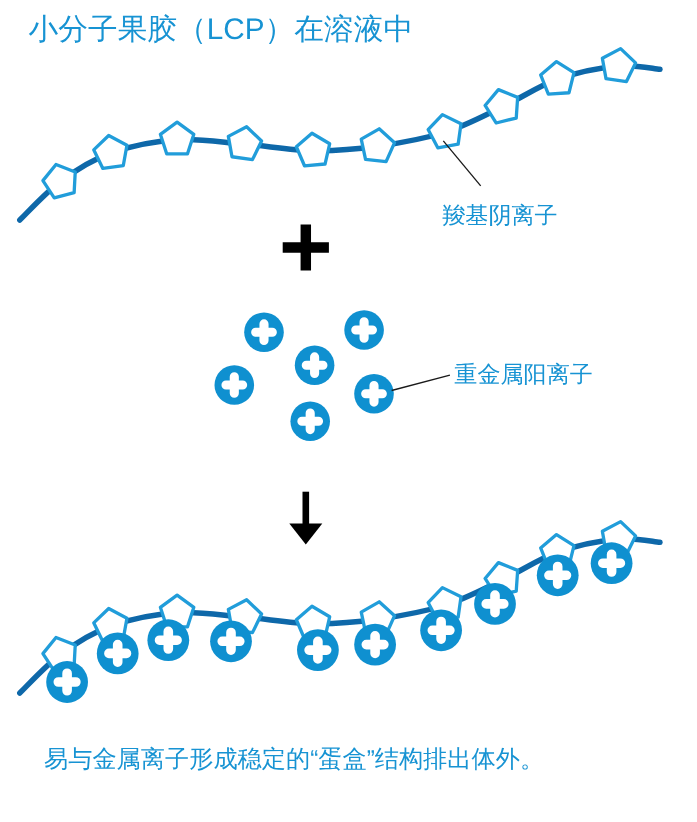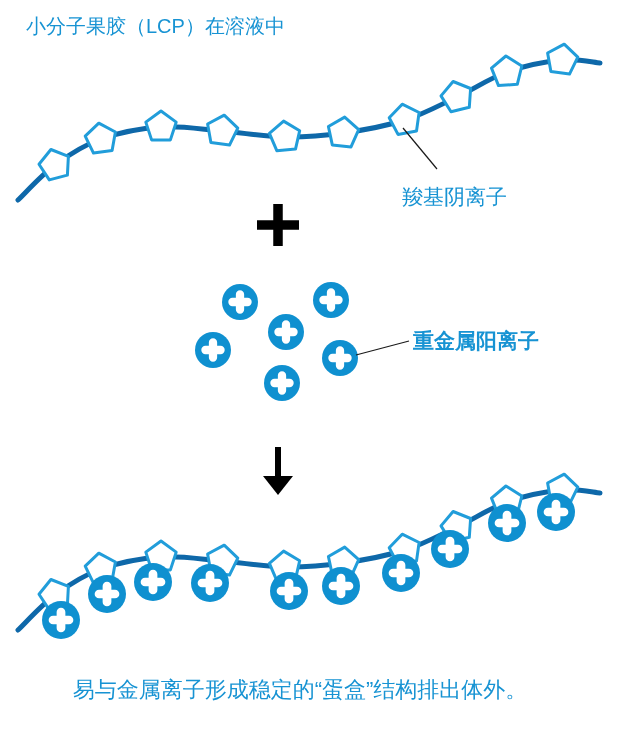--- a/index.html
+++ b/index.html
@@ -7,34 +7,34 @@
     position:relative;
     width:634px;height:747px;
     background:#ffffff;
     overflow:hidden;
     font-family:"Liberation Sans","DejaVu Sans",sans-serif;
   }
   #diagram{position:absolute;left:0;top:0;}
   .blue-text{color:var(--blue,#1793d3);}
   #title{
     position:absolute;left:26px;top:11px;
-    font-size:20px;line-height:30px;font-weight:400;
+    font-size:27px;line-height:30px;font-weight:400;
     white-space:nowrap;
   }
   .callout-label{
     position:absolute;
     font-size:21px;line-height:26px;font-weight:400;
     white-space:nowrap;
     text-align:center;
   }
   #label-carboxyl{left:402px;top:184px;}
-  #label-heavy-metal{left:413px;top:328px;font-weight:bold;}
+  #label-heavy-metal{left:413px;top:328px;}
   #caption{
     position:absolute;left:40px;top:676px;width:520px;
-    text-align:center;font-size:22px;line-height:28px;font-weight:400;
+    text-align:left;font-size:22px;line-height:28px;font-weight:400;
     white-space:nowrap;
   }
 </style>
 </head>
 <body>
 
 <div id="canvas">
   <svg id="diagram" width="634" height="747" viewBox="0 0 634 747">
       <path d="M 18 200 C 24.2 194.2, 41.2 175.2, 55 165 C 68.8 154.8, 83.3 145.3, 101 139 C 118.7 132.7, 140.8 128.3, 161 127 C 181.2 125.7, 201.3 129.3, 222 131 C 242.7 132.7, 264.8 136.7, 285 137 C 305.2 137.3, 323.0 135.8, 343 133 C 363.0 130.2, 386.0 126.0, 405 120 C 424.0 114.0, 440.0 105.0, 457 97 C 474.0 89.0, 489.5 78.2, 507 72 C 524.5 65.8, 546.5 61.5, 562 60 C 577.5 58.5, 593.7 62.5, 600 63" stroke="#0e68a9" stroke-width="5" fill="none" stroke-linecap="round"></path>
       <path d="M50.9,149.5 L68.4,156.3 L67.4,175.1 L49.3,179.9 L39.0,164.2 Z" fill="#ffffff" stroke="#219dda" stroke-width="3" stroke-linejoin="round"></path>

